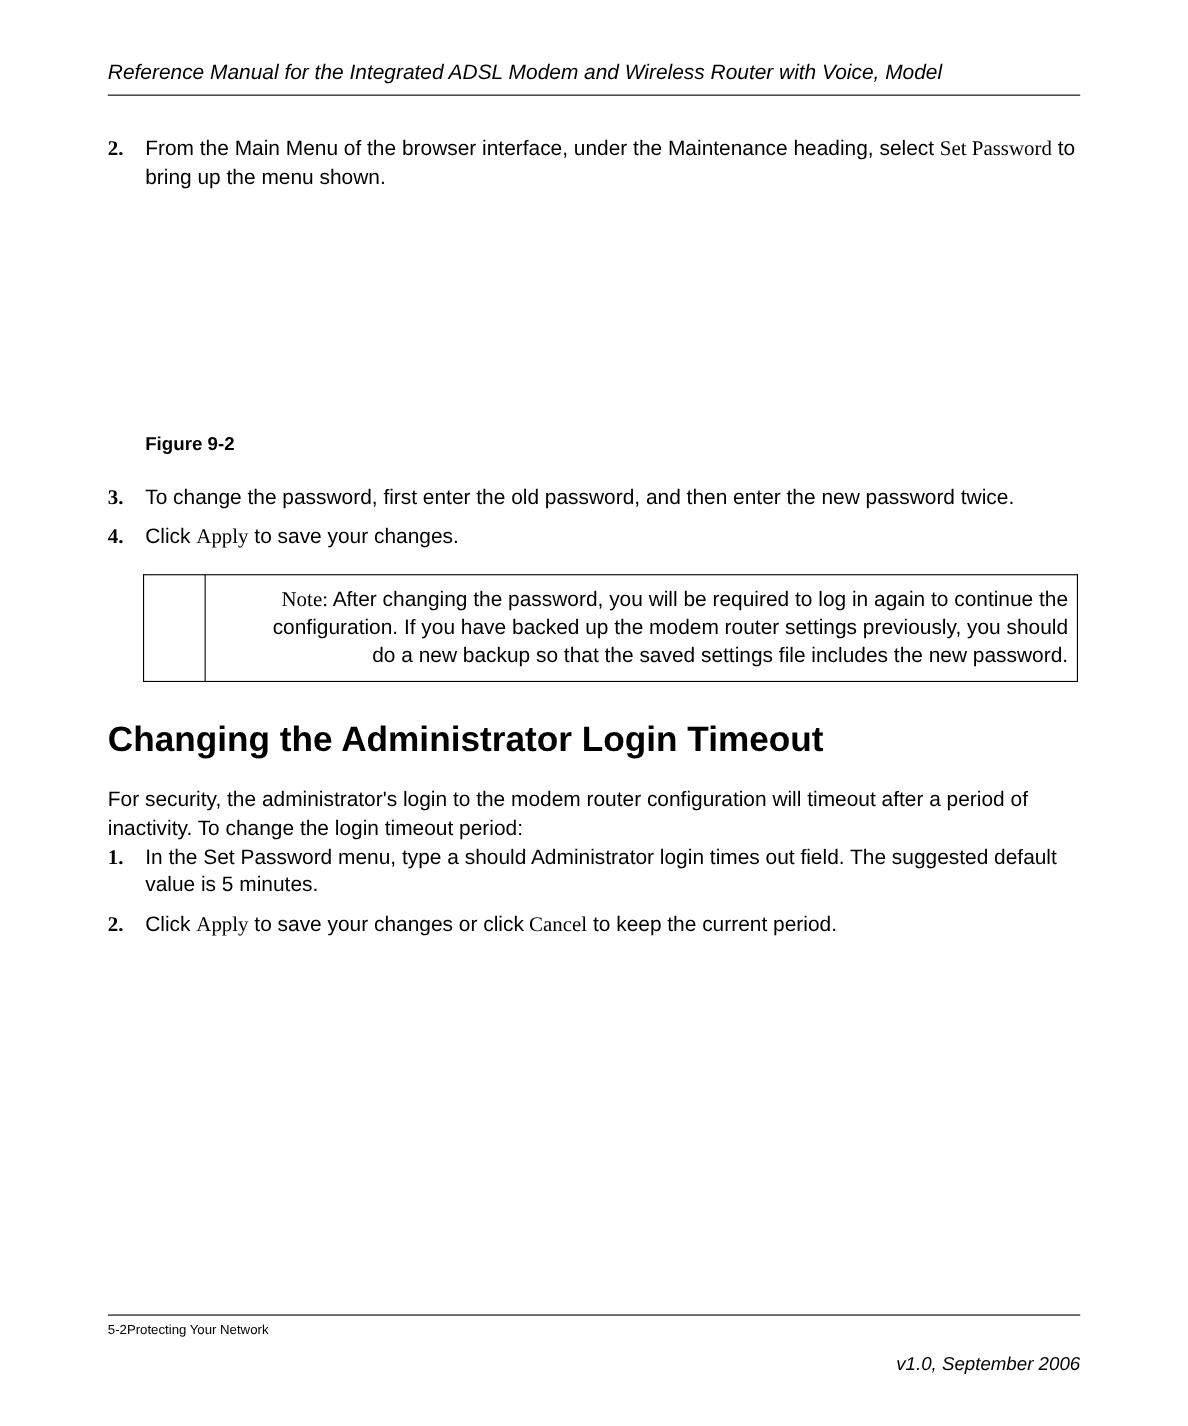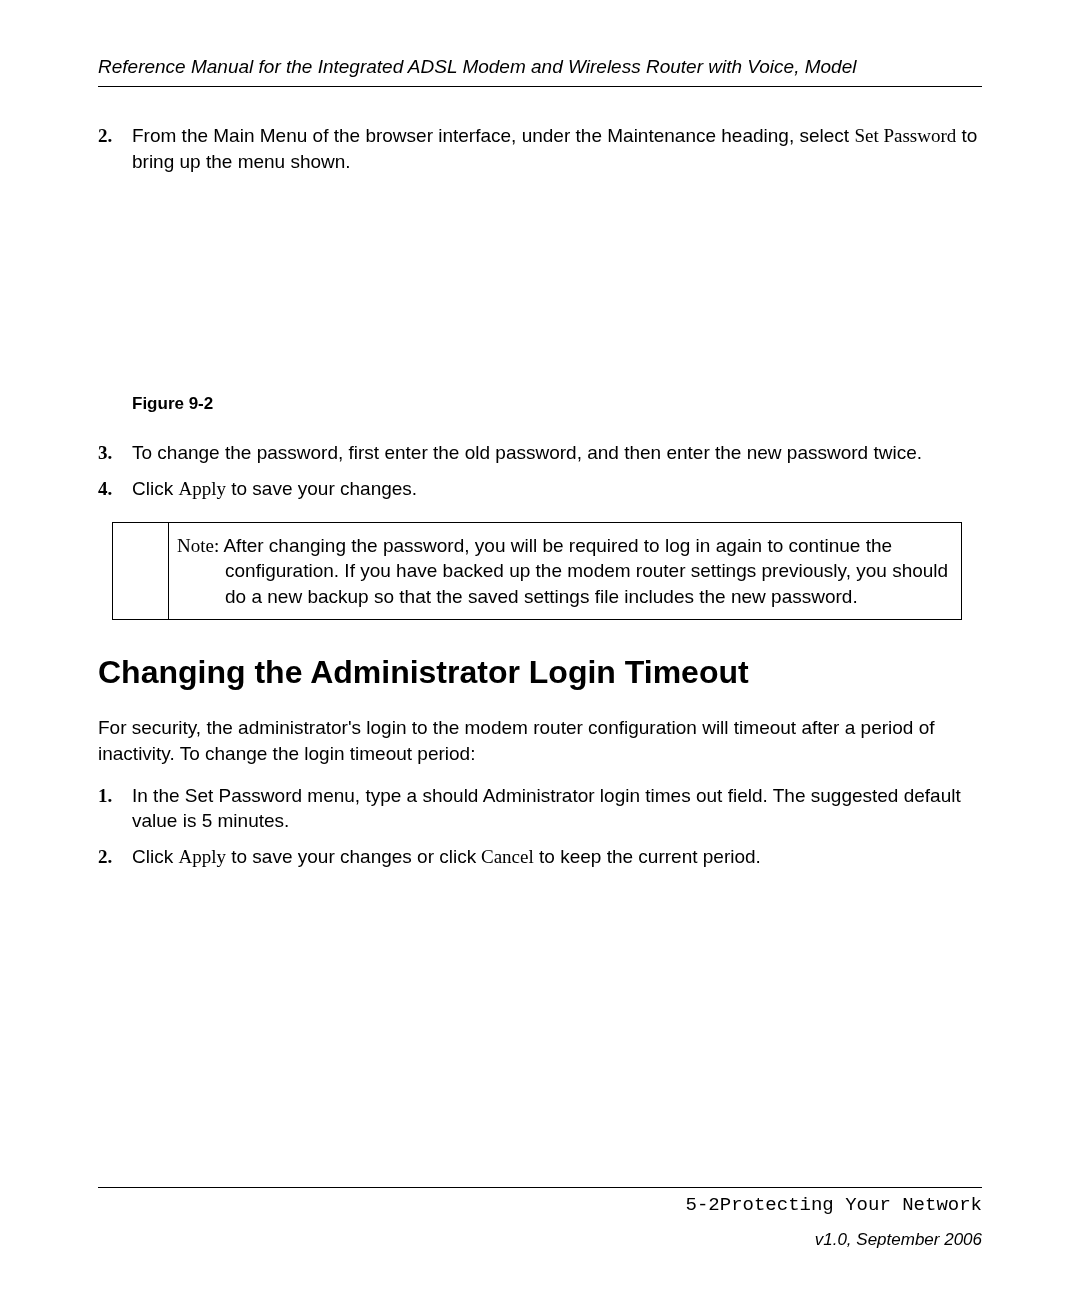--- a/index.html
+++ b/index.html
@@ -48,22 +48,23 @@
     height: 210px;
   }
   .figure-caption {
     font-weight: bold;
     font-size: 17px;
     margin-left: 34px;
     margin-bottom: 26px;
   }
   .note-table {
     border-collapse: collapse;
-    margin: 20px 0 34px 14px;
+    margin: 20px 0 34px 32px;
     width: calc(100% - 34px);
+    text-align: right;
   }
   .note-table td {
     border: 1px solid #000;
     vertical-align: top;
     padding: 10px 8px 10px 8px;
     font-size: 19px;
     line-height: 1.35;
   }
   .note-table td.icon-cell {
     width: 56px;
@@ -73,38 +74,36 @@
     text-indent: -48px;
   }
   h2.section {
     font-size: 32px;
     font-weight: bold;
     margin: 8px 0 24px 0;
   }
   p.body {
     font-size: 19px;
     line-height: 1.35;
-    margin-bottom: 16px;
   }
   .footer {
     position: absolute;
     left: 98px;
     right: 98px;
     bottom: 46px;
   }
   .footer-rule {
     border: none;
     border-top: 1.5px solid #000;
     margin-bottom: 6px;
   }
   .footer-row {
     display: flex;
-    justify-content: flex-end;
-    font-size: 19px;
-    font-family: Liberation Mono, monospace;
+    justify-content: flex-start;
+    font-size: 12px;
   }
   .footer-version {
     text-align: right;
     font-style: italic;
     font-size: 17px;
     margin-top: 14px;
   }
 </style>
 </head>
 <body>

